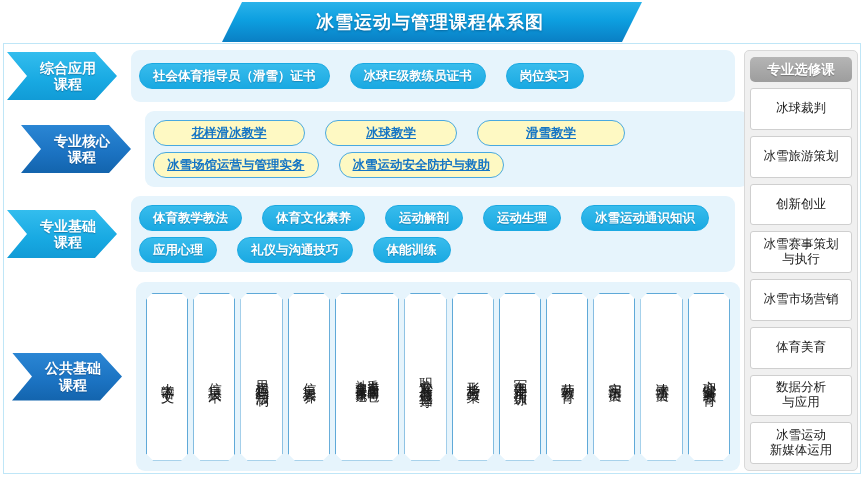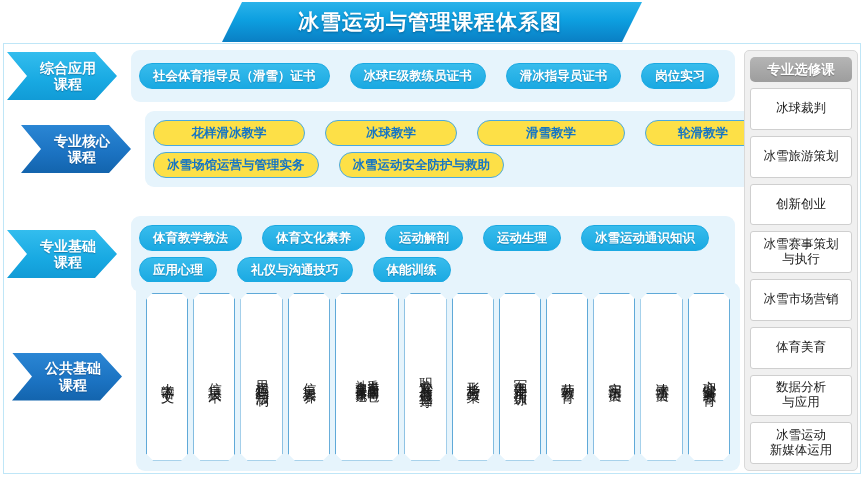--- a/index.html
+++ b/index.html
@@ -14,36 +14,36 @@
 
   
   .title-banner{
     position:absolute;left:222px;top:2px;width:420px;height:40px;
     background:linear-gradient(180deg,#2ab3ea 0%,#0d9fe0 45%,#0a7fc4 100%);
     -webkit-clip-path:polygon(20px 0,420px 0,400px 40px,0 40px);
     clip-path:polygon(20px 0,420px 0,400px 40px,0 40px);
     display:flex;align-items:center;justify-content:center;
   }
   .title-text{
-    color:#ffffff;font-size:21px;font-weight:bold;letter-spacing:1px;
+    color:#ffffff;font-size:18px;font-weight:bold;letter-spacing:1px;
     text-shadow:0 1px 2px rgba(0,50,90,.45);
     transform:translateX(-2px);
   }
 
   
   .frame{
     position:absolute;left:3px;top:43px;width:858px;height:431px;
     border:1px solid #bfe6f7;background:#ffffff;box-sizing:border-box;
   }
 
   
   .row{position:absolute;display:flex;align-items:center;}
   .row-1{left:7px;top:50px;width:728px;height:52px;}
   .row-2{left:21px;top:111px;width:728px;height:76px;}
-  .row-3{left:7px;top:196px;width:728px;height:76px;margin-top:20px;}
+  .row-3{left:7px;top:196px;width:728px;height:76px;}
   .row-4{left:12px;top:282px;width:728px;height:189px;}
 
   
   .arrow{
     position:relative;width:110px;flex:0 0 110px;
     display:flex;flex-direction:column;align-items:center;justify-content:center;
     color:#ffffff;font-weight:bold;font-size:14px;line-height:1.15;
     -webkit-clip-path:polygon(0 0,88px 0,110px 50%,88px 100%,0 100%,20px 50%);
     clip-path:polygon(0 0,88px 0,110px 50%,88px 100%,0 100%,20px 50%);
     text-shadow:0 1px 1px rgba(0,40,80,.35);
@@ -68,21 +68,21 @@
     height:26px;padding:0 13px;border-radius:14px;
     font-size:12.5px;font-weight:bold;white-space:nowrap;
     box-sizing:border-box;
   }
   .pill-solid{
     background:linear-gradient(180deg,#38bcec 0%,#1aa9e2 100%);
     color:#ffffff;border:1px solid #1aa9e2;
     text-shadow:0 1px 1px rgba(0,50,90,.30);
   }
   .pill-outline{
-    background:#fde047;color:#1575c4;border:1.4px solid #49a9e0;
+    background:#fef9c3;color:#1575c4;border:1.4px solid #49a9e0;text-decoration:underline;
   }
 
   
   .vcards{
     margin-left:14px;flex:1 1 auto;align-self:stretch;
     background:#e6f4fc;border-radius:9px;
     display:flex;align-items:center;justify-content:space-between;
     padding:9px 10px;box-sizing:border-box;gap:5px;
   }
   .vcard{
@@ -137,37 +137,35 @@
 
   <div class="row row-1">
     <div class="arrow arrow-light">
       <span>综合应用</span>
       <span>课程</span>
     </div>
     <div class="panel">
       <div class="panel-line">
         <div class="pill pill-solid">社会体育指导员（滑雪）证书</div>
         <div class="pill pill-solid">冰球E级教练员证书</div>
-        <div class="pill pill-solid">滑冰指导员证书</div>
         <div class="pill pill-solid">岗位实习</div>
       </div>
     </div>
   </div>
 
   <div class="row row-2">
     <div class="arrow arrow-dark">
       <span>专业核心</span>
       <span>课程</span>
     </div>
     <div class="panel">
       <div class="panel-line">
         <div class="pill pill-outline" style="min-width:152px">花样滑冰教学</div>
         <div class="pill pill-outline" style="min-width:132px">冰球教学</div>
         <div class="pill pill-outline" style="min-width:148px">滑雪教学</div>
-        <div class="pill pill-outline" style="min-width:116px">轮滑教学</div>
       </div>
       <div class="panel-line">
         <div class="pill pill-outline">冰雪场馆运营与管理实务</div>
         <div class="pill pill-outline">冰雪运动安全防护与救助</div>
       </div>
     </div>
   </div>
 
   <div class="row row-3">
     <div class="arrow arrow-light">

